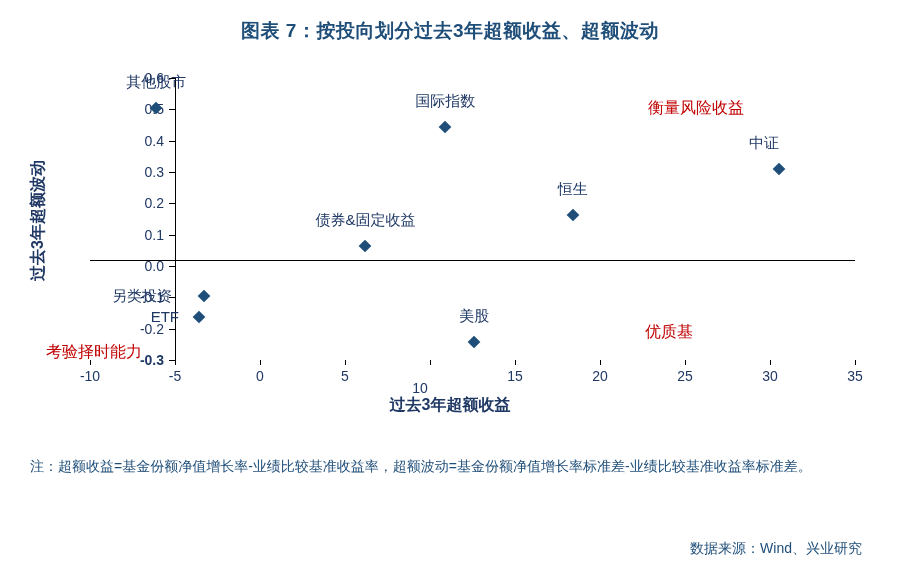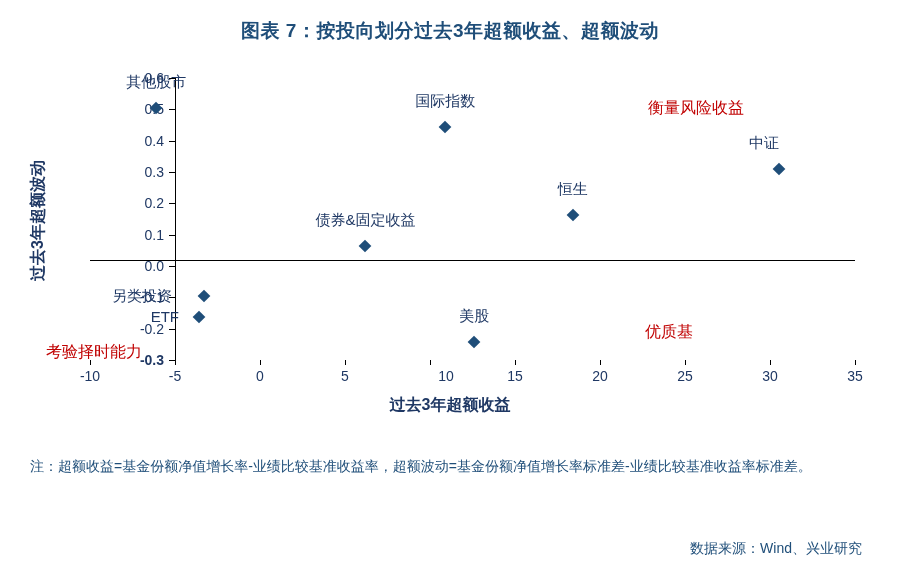--- a/index.html
+++ b/index.html
@@ -152,21 +152,21 @@
   <div id="ticks-x">
       <div class="tick-x" style="left: 90px;"></div>
       <div class="tick-x-label" style="left: 90px;">-10</div>
       <div class="tick-x" style="left: 175px;"></div>
       <div class="tick-x-label" style="left: 175px;">-5</div>
       <div class="tick-x" style="left: 260px;"></div>
       <div class="tick-x-label" style="left: 260px;">0</div>
       <div class="tick-x" style="left: 345px;"></div>
       <div class="tick-x-label" style="left: 345px;">5</div>
       <div class="tick-x" style="left: 430px;"></div>
-      <div class="tick-x-label" style="left: 446px;">10</div>
+      <div class="tick-x-label" style="left: 420px; margin-top: 12px;">10</div>
       <div class="tick-x" style="left: 515px;"></div>
       <div class="tick-x-label" style="left: 515px;">15</div>
       <div class="tick-x" style="left: 600px;"></div>
       <div class="tick-x-label" style="left: 600px;">20</div>
       <div class="tick-x" style="left: 685px;"></div>
       <div class="tick-x-label" style="left: 685px;">25</div>
       <div class="tick-x" style="left: 770px;"></div>
       <div class="tick-x-label" style="left: 770px;">30</div>
       <div class="tick-x" style="left: 855px;"></div>
       <div class="tick-x-label" style="left: 855px;">35</div>

